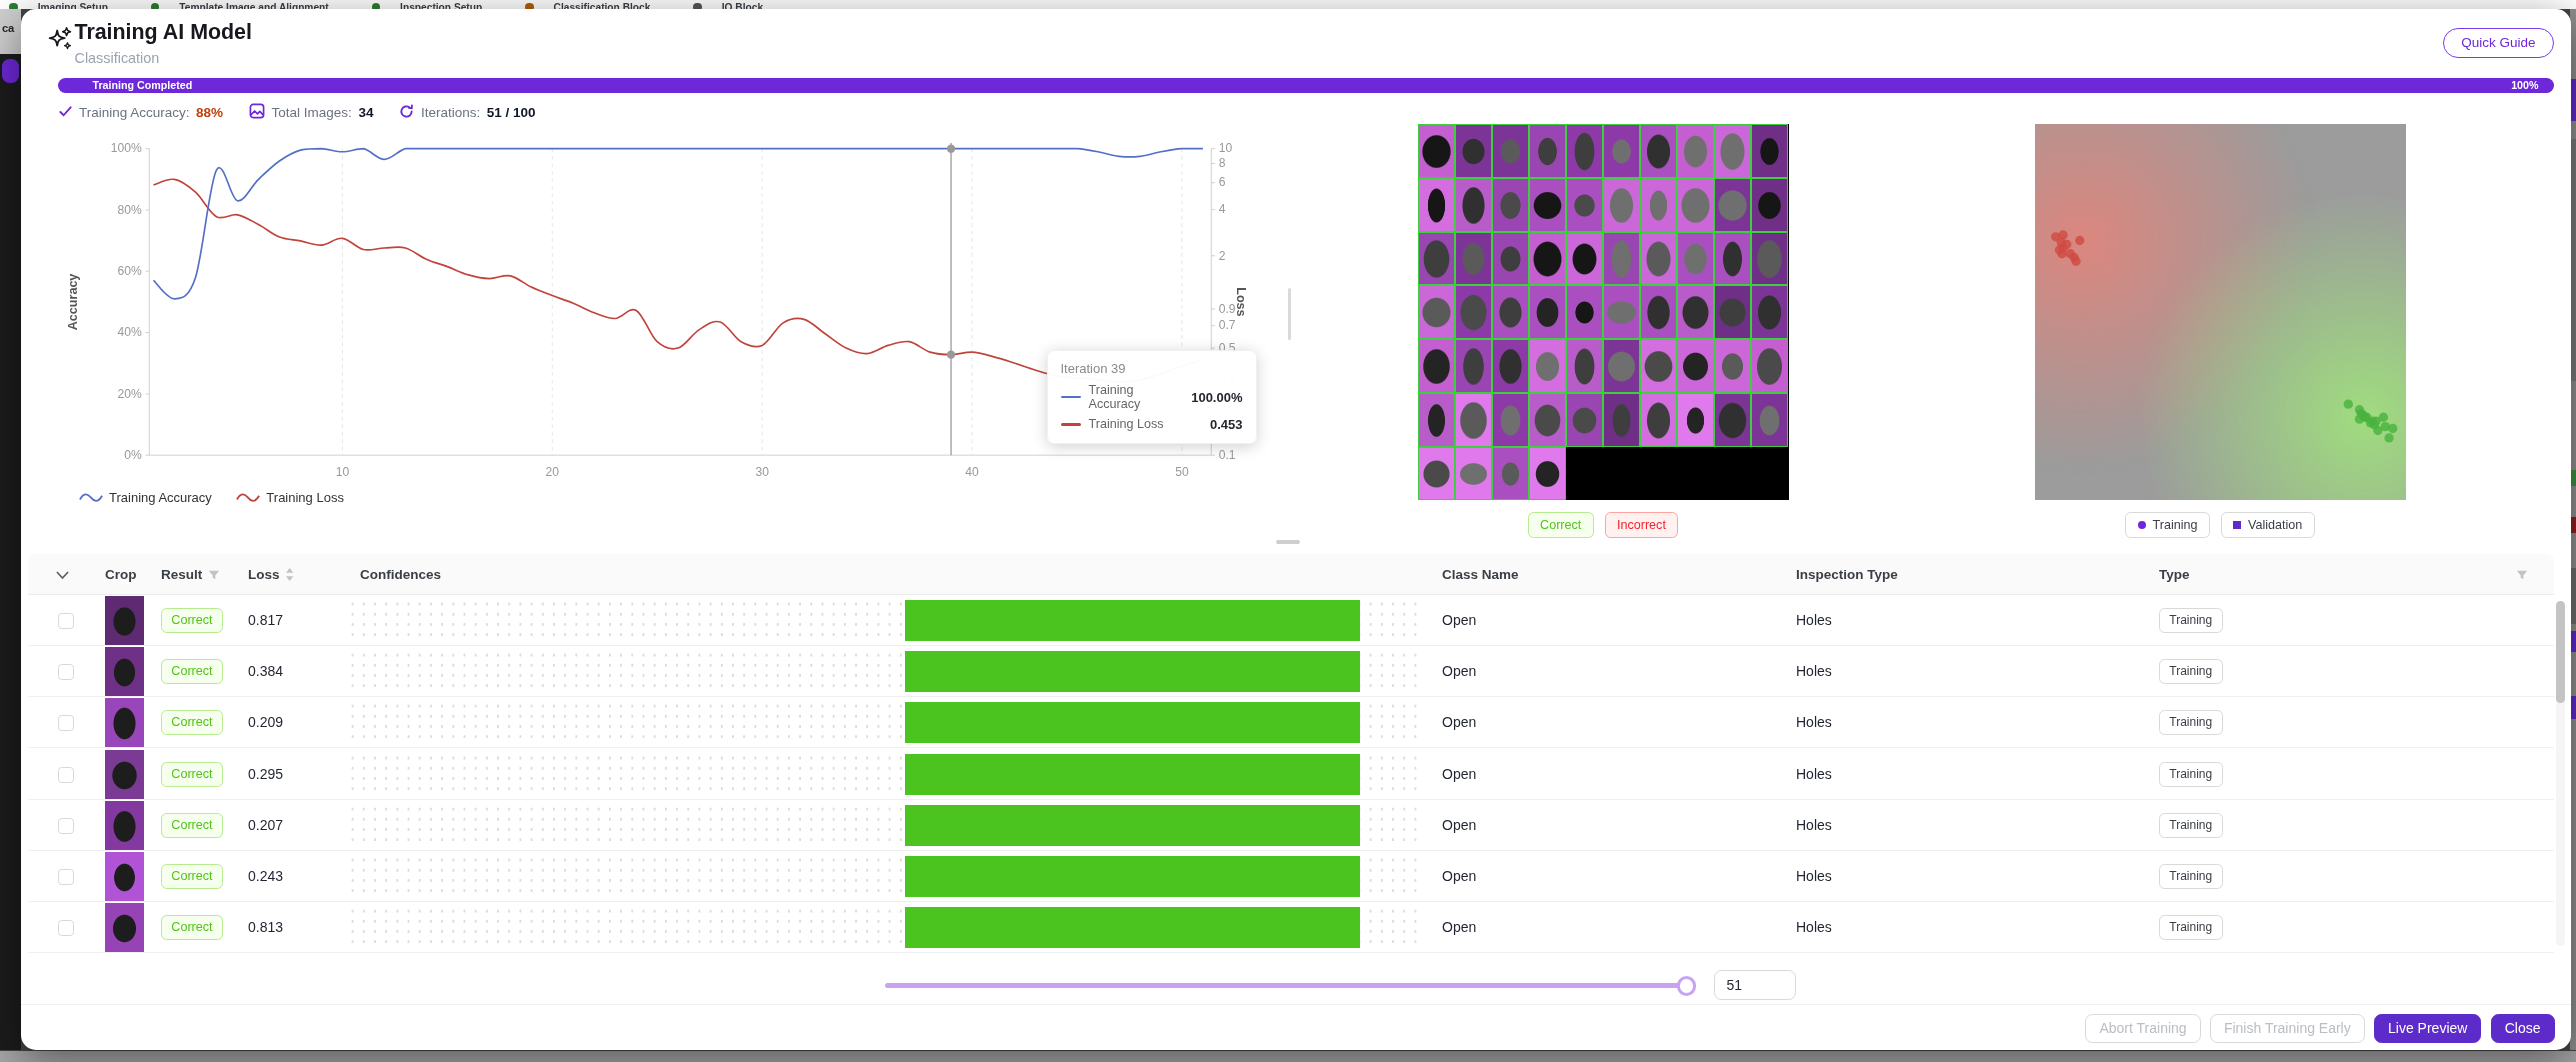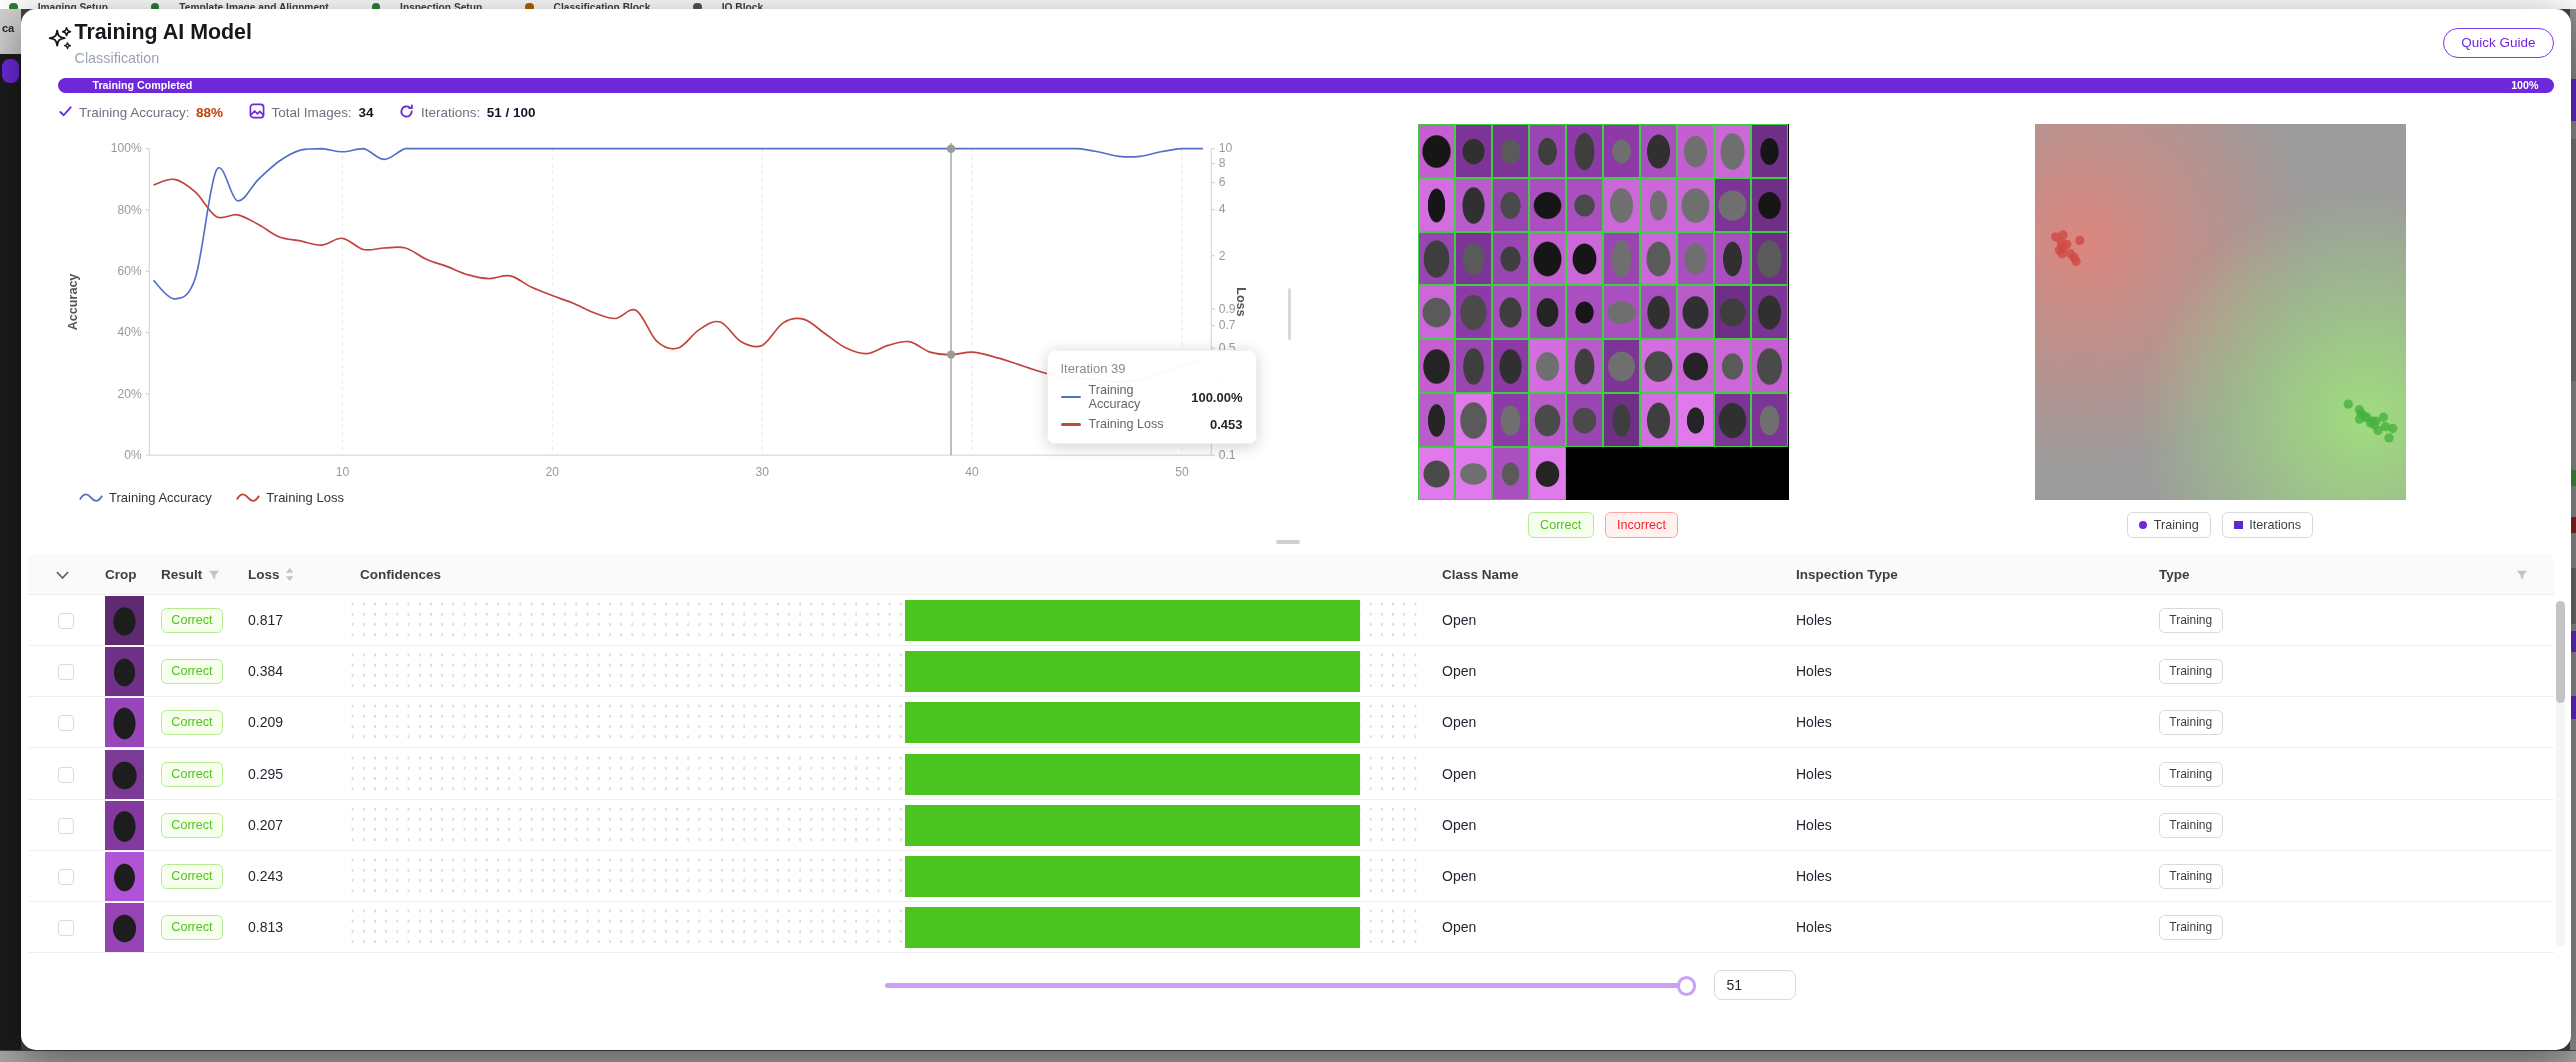--- a/index.html
+++ b/index.html
@@ -379,21 +379,21 @@
         <circle cx="368.2" cy="329.3" r="5" fill="#47b33e" fill-opacity="0.8"></circle>
       </svg>
     </div>
   <div class="under-row" id="embeddingLegend" style="left:2014px; width:371px;">
       <button class="pill-btn pill-neutral">
         <span style="width: 8.4px; height: 8.4px; background: rgb(109, 40, 217); display: inline-block; border-radius: 50%;"></span>
         <span>Training</span>
       </button>
       <button class="pill-btn pill-neutral">
         <span style="width: 8.4px; height: 8.4px; background: rgb(93, 43, 201); display: inline-block;"></span>
-        <span>Iterations</span>
+        <span>Validation</span>
       </button>
     </div>
 
   <div class="splitter"></div>
   <div class="splitter-h"></div>
 
   <div class="tbl">
     <div class="tbl-head" id="tblHead">
         <div class="th" style="left: 28px;">
           <svg width="13" height="8.4" viewBox="0 0 14 9">
@@ -522,14 +522,20 @@
       </div>
     <div class="tbl-scroll">
       <div class="tbl-thumbbar"></div>
     </div>
   </div>
 
   <div class="slider-track"></div>
   <div class="slider-handle"></div>
   <input class="slider-input" value="51" style="">
 
+  <div class="footer" id="footerBtns">
+      <button class="fbtn disabled">Abort Training</button>
+      <button class="fbtn disabled">Finish Training Early</button>
+      <button class="fbtn primary">Live Preview</button>
+      <button class="fbtn primary">Close</button>
+    </div>
 </div>
 
 
 </body></html>

